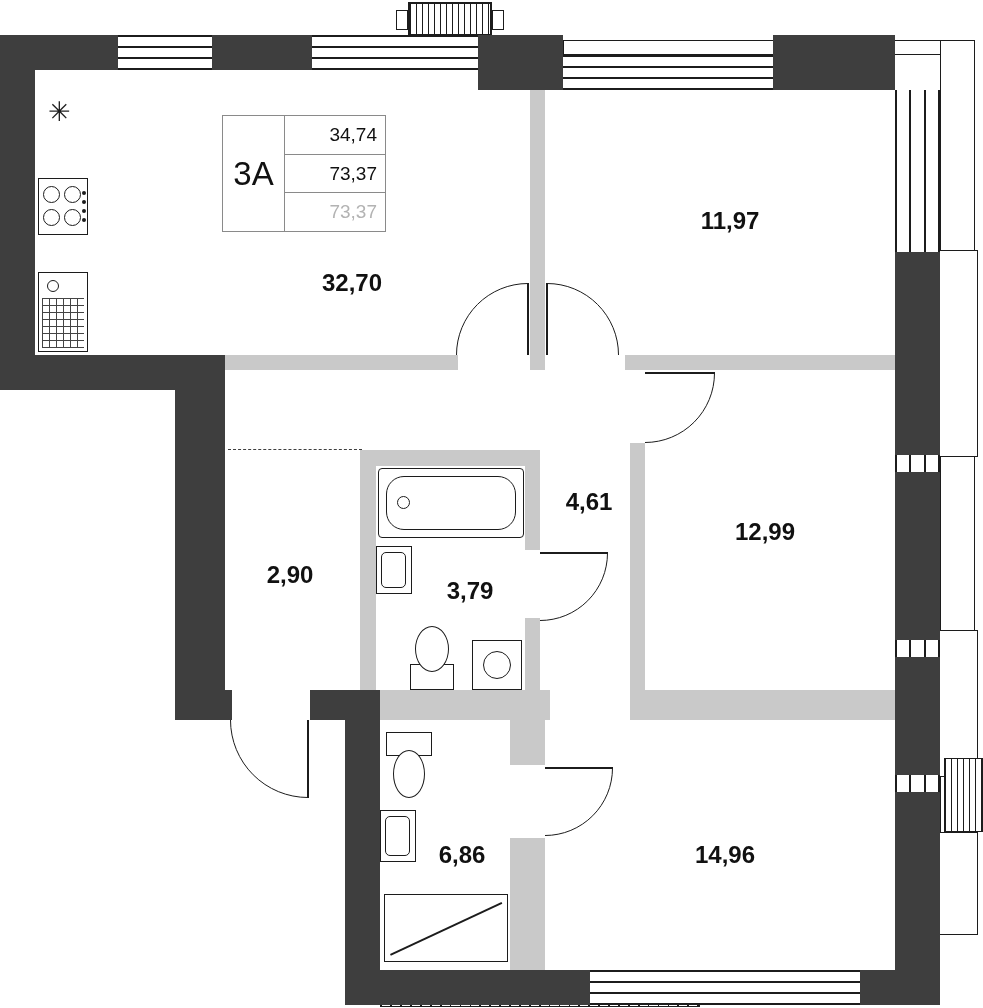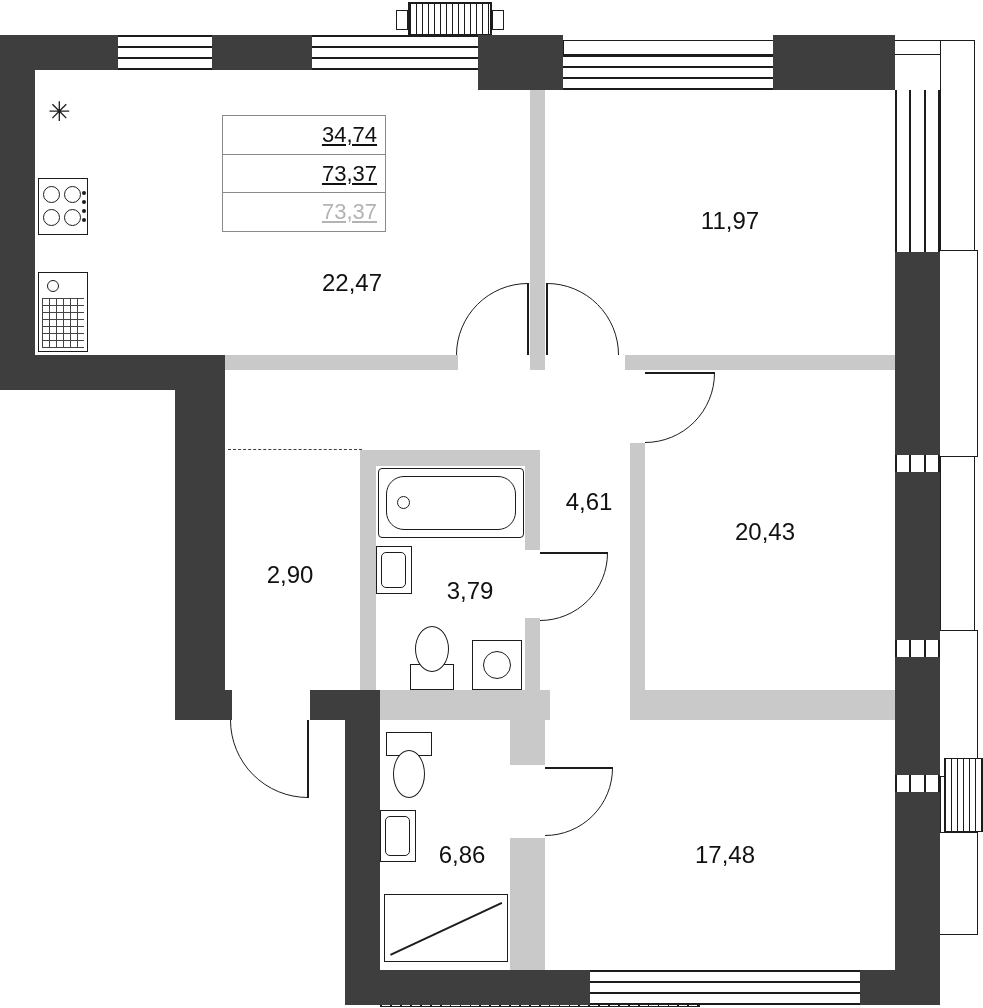--- a/index.html
+++ b/index.html
@@ -22,29 +22,29 @@
   .leaf { position:absolute; background:#1c1c1c; }
   .hatch-v { background-image:repeating-linear-gradient(90deg,#1c1c1c 0 1.2px,transparent 1.2px 6px); }
   .hatch-d { background-image:repeating-linear-gradient(45deg,#1c1c1c 0 1.2px,transparent 1.2px 7px); }
   .grid { position:absolute;
           background-image:repeating-linear-gradient(0deg,#444 0 1px,transparent 1px 7px),
                            repeating-linear-gradient(90deg,#444 0 1px,transparent 1px 7px); }
   .burner { position:absolute; width:17px; height:17px; border:1.4px solid #1c1c1c; border-radius:50%;
             background:#fff; box-sizing:border-box; }
   .dot { position:absolute; width:4px; height:4px; border-radius:50%; background:#1c1c1c; }
   .circle { position:absolute; border:1.4px solid #1c1c1c; border-radius:50%; background:#fff; box-sizing:border-box; }
-  .room-label { position:absolute; transform:translate(-50%,-50%); font-size:24px; white-space:nowrap; }
+  .room-label { position:absolute; transform:translate(-50%,-50%); font-size:24px; white-space:nowrap;font-weight:bold; }
   .dashed { position:absolute; border-top:1.6px dashed #3e3e3e; }
   .info { position:absolute; left:222px; top:115px; width:164px; height:117px; border:1.4px solid #8a8a8a;
           box-sizing:border-box; display:flex; background:#fff; }
   .info-left { width:62px; border-right:1.4px solid #8a8a8a; display:flex; align-items:center;
                justify-content:center; font-size:33px; box-sizing:border-box; }
   .info-right { flex:1; display:flex; flex-direction:column; }
   .info-row { flex:1; display:flex; align-items:center; justify-content:flex-end; padding-right:8px;
-              font-size:22px; border-bottom:1.4px solid #8a8a8a; box-sizing:border-box;text-decoration:underline; }
+              font-size:19px; border-bottom:1.4px solid #8a8a8a; box-sizing:border-box; }
   .info-row.last { border-bottom:none; color:#b3b3b3; }
   .vent { position:absolute; font-size:27px; color:#1c1c1c; }
 </style>
 </head>
 <body>
 
 <div id="plan">
 
   <div class="outline" style="left:563px;top:40px;width:412px;height:15px;"></div>
   <div class="outline" style="left:940px;top:40px;width:35px;height:895px;"></div>
@@ -150,29 +150,30 @@
   <span class="circle" style="left:483px;top:651px;width:28px;height:28px;"></span>
 
   <div class="fx" style="left:386px;top:732px;width:46px;height:24px;"></div>
   <div class="fx" style="left:393px;top:750px;width:32px;height:48px;border-radius:50%;"></div>
   <div class="fx" style="left:380px;top:810px;width:36px;height:52px;"></div>
   <div class="fx" style="left:385px;top:816px;width:25px;height:40px;border-radius:5px;"></div>
   <div class="fx" style="left:384px;top:894px;width:124px;height:68px;"></div>
   <div class="leaf" style="left:390px;top:954px;width:123px;height:1.5px;transform-origin:0 0;transform:rotate(-25deg);"></div>
 
   <div class="info">
+    <div class="info-left">3А</div>
     <div class="info-right">
       <div class="info-row">34,74</div>
       <div class="info-row">73,37</div>
       <div class="info-row last">73,37</div>
     </div>
   </div>
 
-  <div class="room-label" style="left:352px;top:283px;">22,47</div>
+  <div class="room-label" style="left:352px;top:283px;">32,70</div>
   <div class="room-label" style="left:730px;top:221px;">11,97</div>
-  <div class="room-label" style="left:765px;top:532px;">20,43</div>
+  <div class="room-label" style="left:765px;top:532px;">12,99</div>
   <div class="room-label" style="left:589px;top:502px;">4,61</div>
   <div class="room-label" style="left:290px;top:575px;">2,90</div>
   <div class="room-label" style="left:470px;top:591px;">3,79</div>
   <div class="room-label" style="left:462px;top:855px;">6,86</div>
-  <div class="room-label" style="left:725px;top:855px;">17,48</div>
+  <div class="room-label" style="left:725px;top:855px;">14,96</div>
 
 </div>
 
 </body></html>

